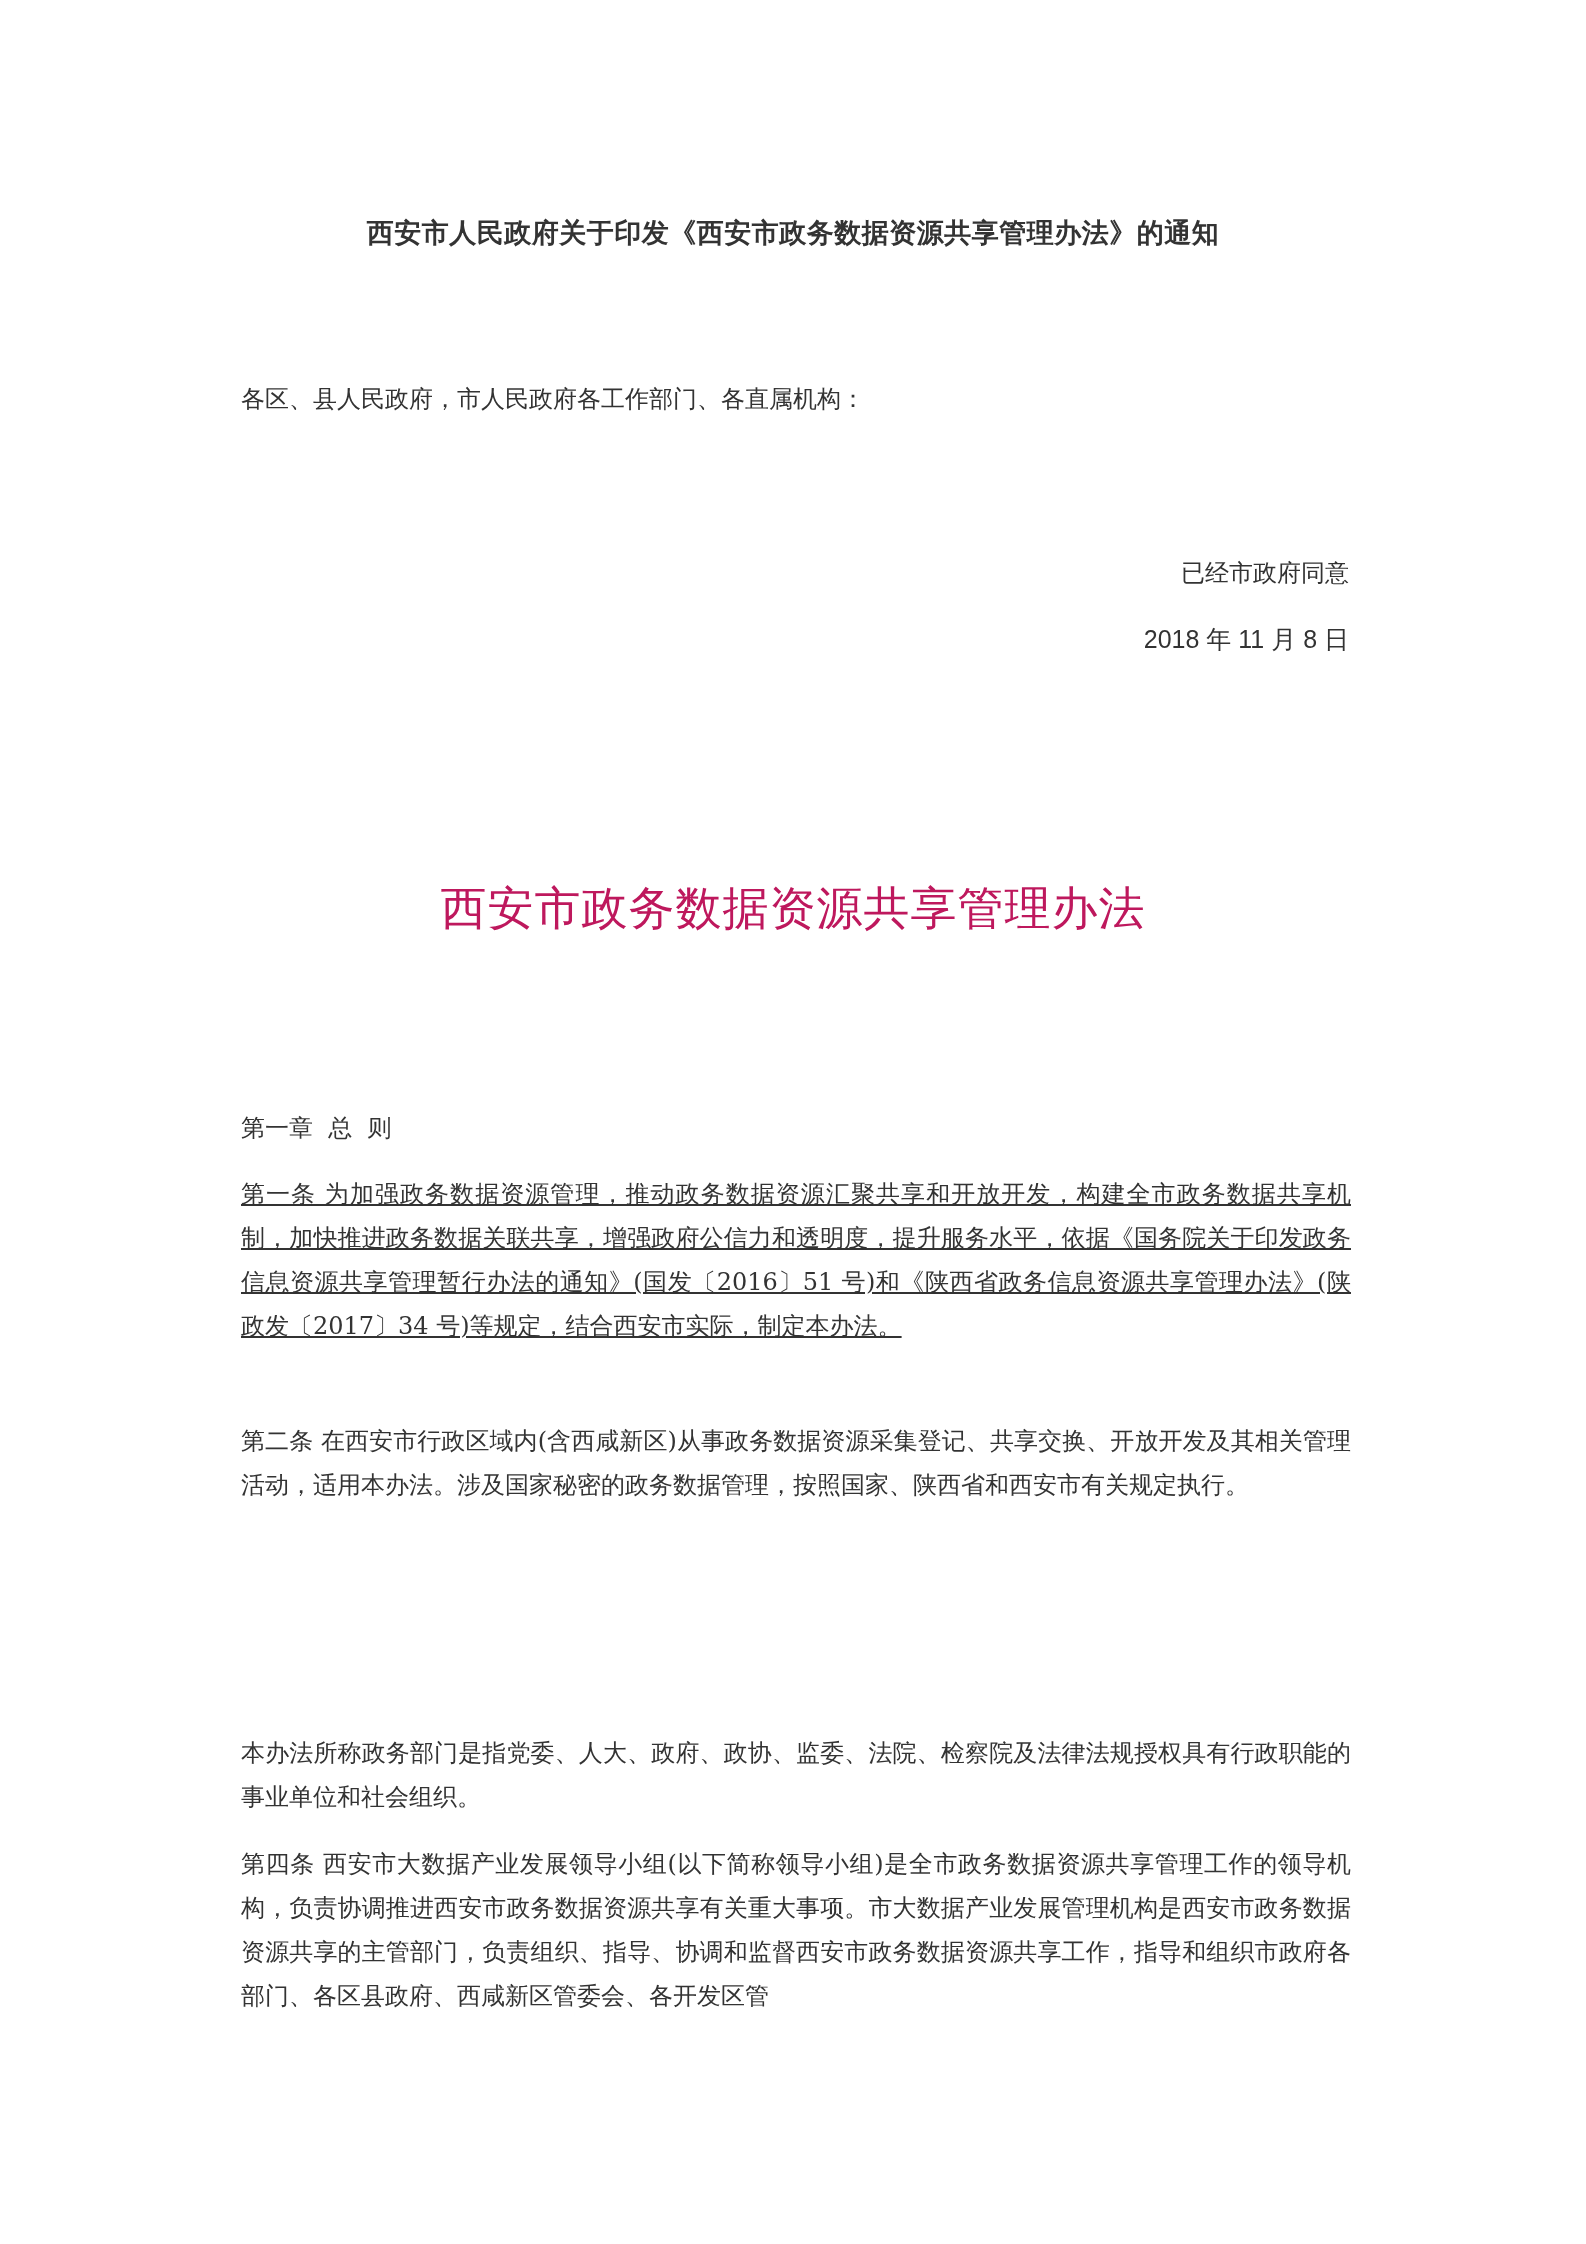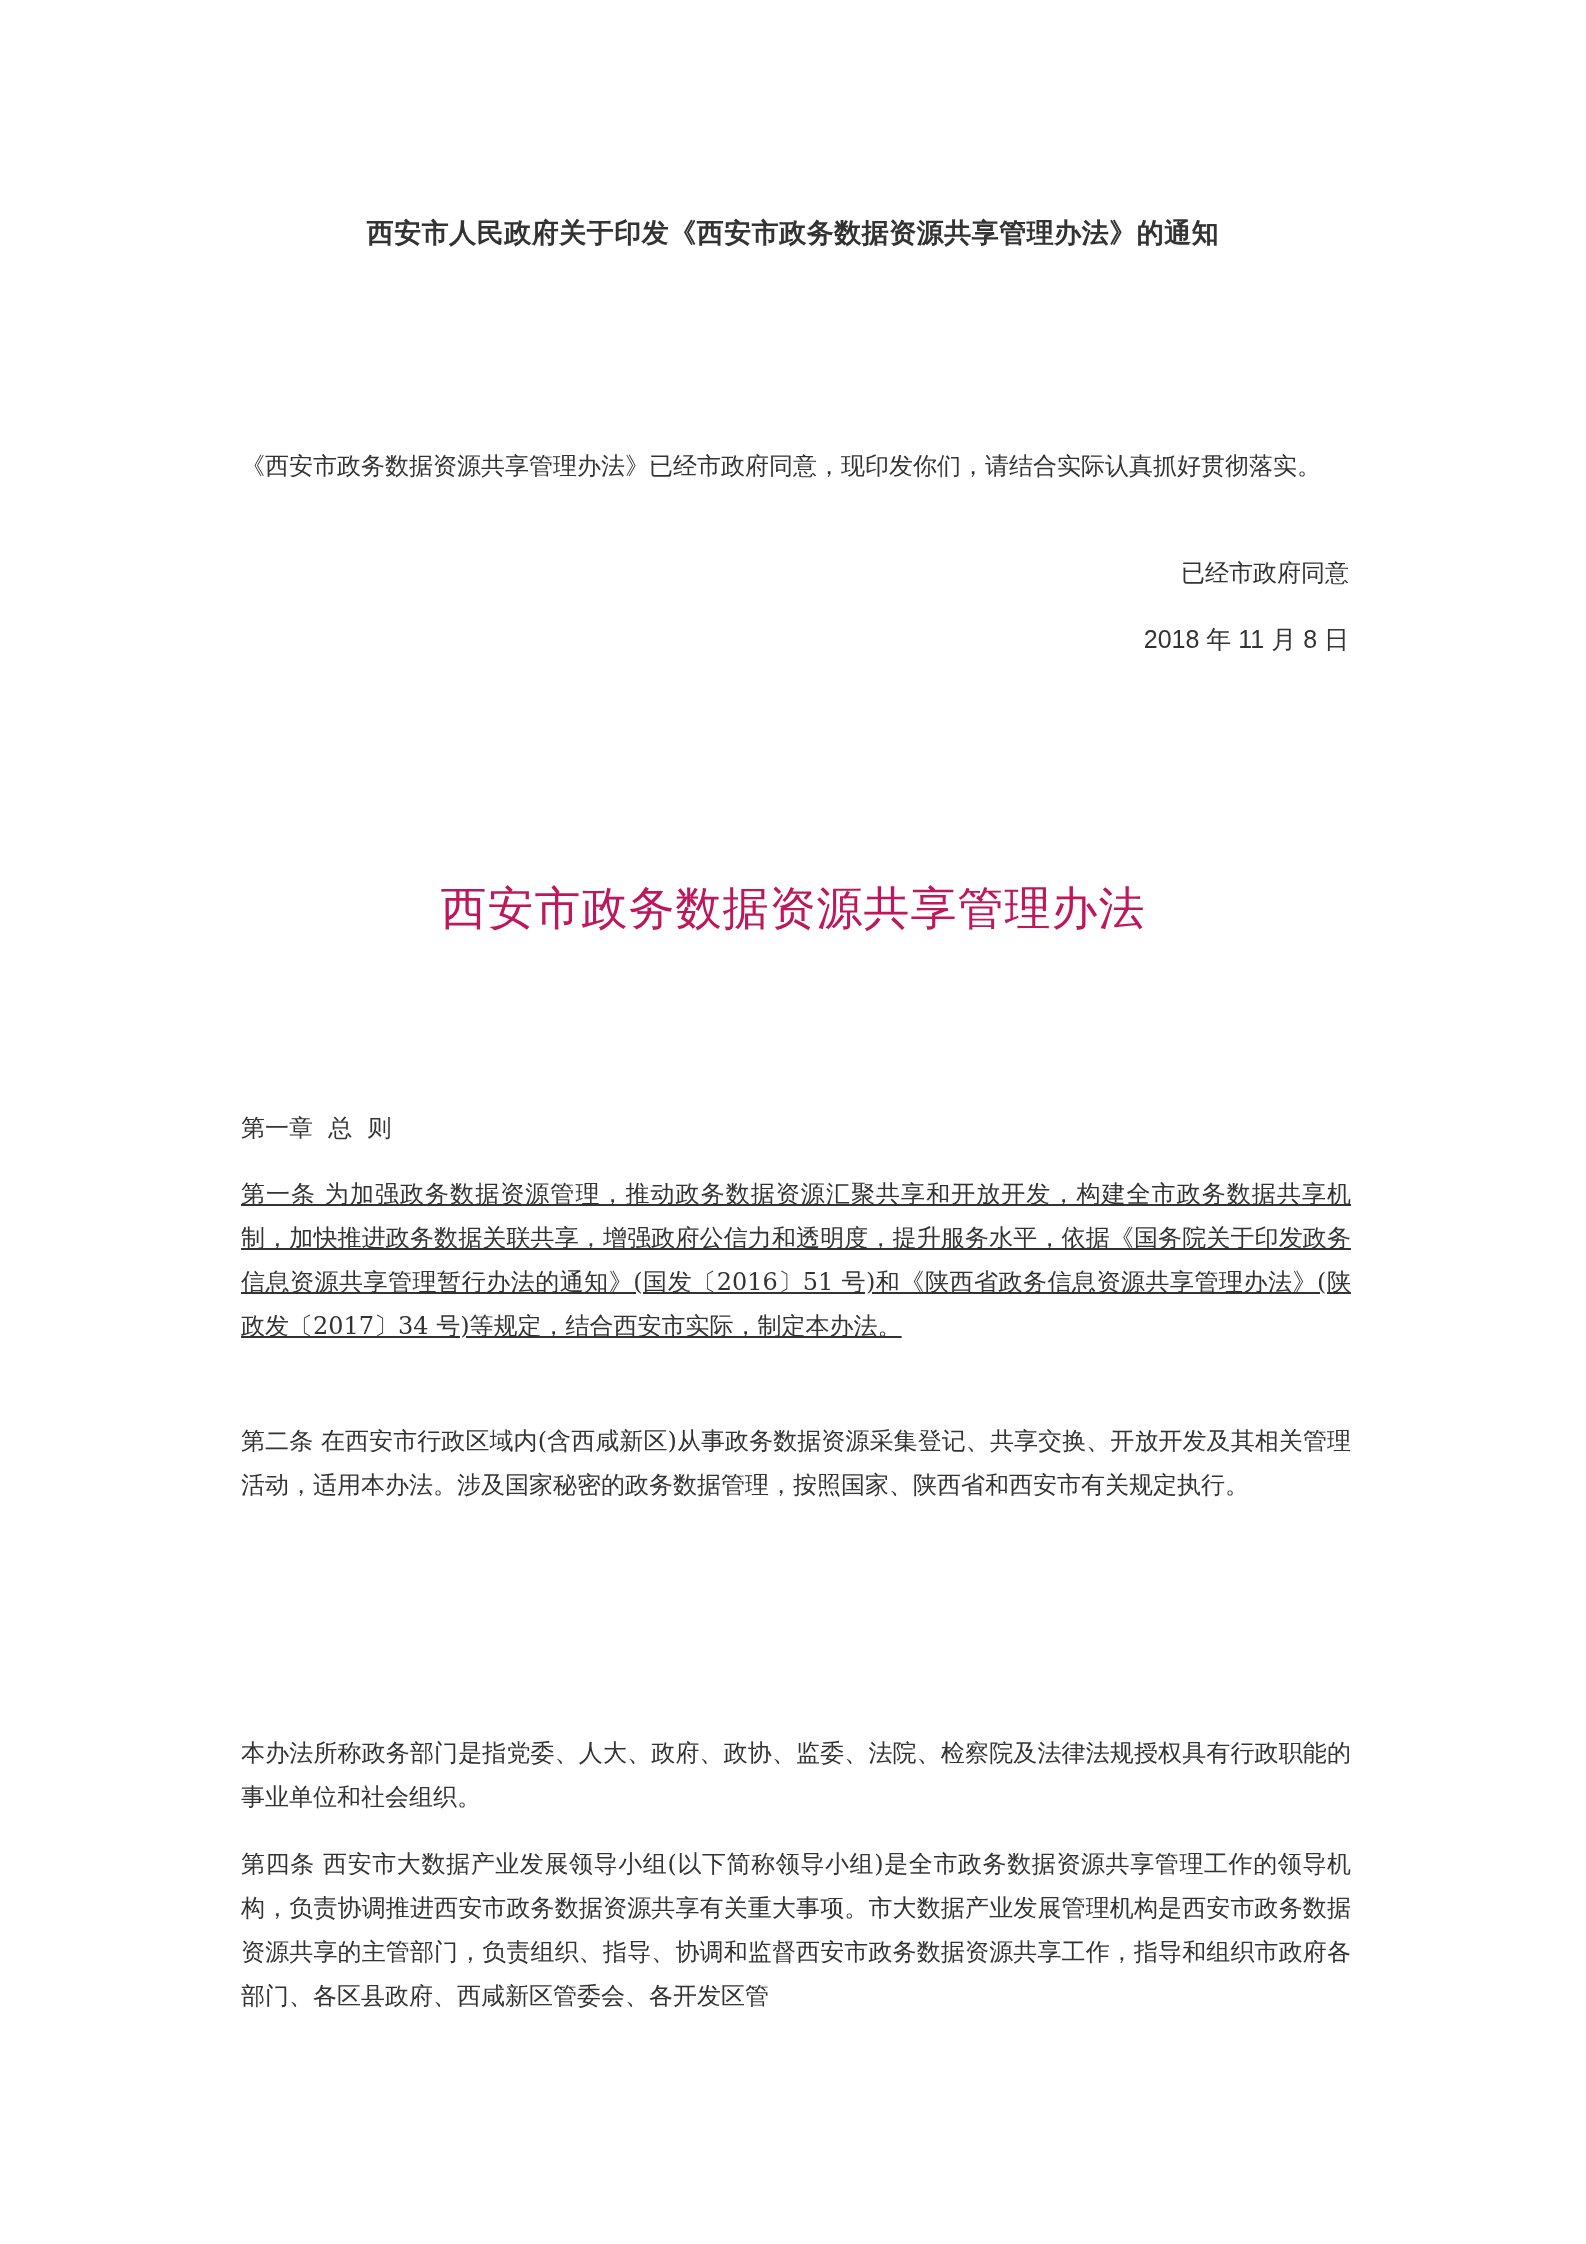--- a/index.html
+++ b/index.html
@@ -64,22 +64,22 @@
     .art3b { top: 1731px; }
     .art4 { top: 1842px; }
   </style>
 </head>
 <body>
 
 <div class="page">
 
   <div class="notice-title">西安市人民政府关于印发《西安市政务数据资源共享管理办法》的通知</div>
 
+  <p class="body-block addressee">各区、县人民政府，市人民政府各工作部门、各直属机构：</p>
 
-  <p class="body-block notice-body">《西安市政务数据资源共享管理办法》已经市政府同意，现印发你们，请结合实际认真抓好贯彻落实。</p>
 
   <div class="signature sig-org">已经市政府同意</div>
 
   <div class="signature sig-date">2018 年 11 月 8 日</div>
 
   <div class="doc-title">西安市政务数据资源共享管理办法</div>
 
   <p class="body-block chapter" style="white-space: pre;">第一章  总  则</p>
 
   <p class="body-block art1">第一条  为加强政务数据资源管理，推动政务数据资源汇聚共享和开放开发，构建全市政务数据共享机制，加快推进政务数据关联共享，增强政府公信力和透明度，提升服务水平，依据《国务院关于印发政务信息资源共享管理暂行办法的通知》(国发〔2016〕51 号)和《陕西省政务信息资源共享管理办法》(陕政发〔2017〕34 号)等规定，结合西安市实际，制定本办法。</p>

